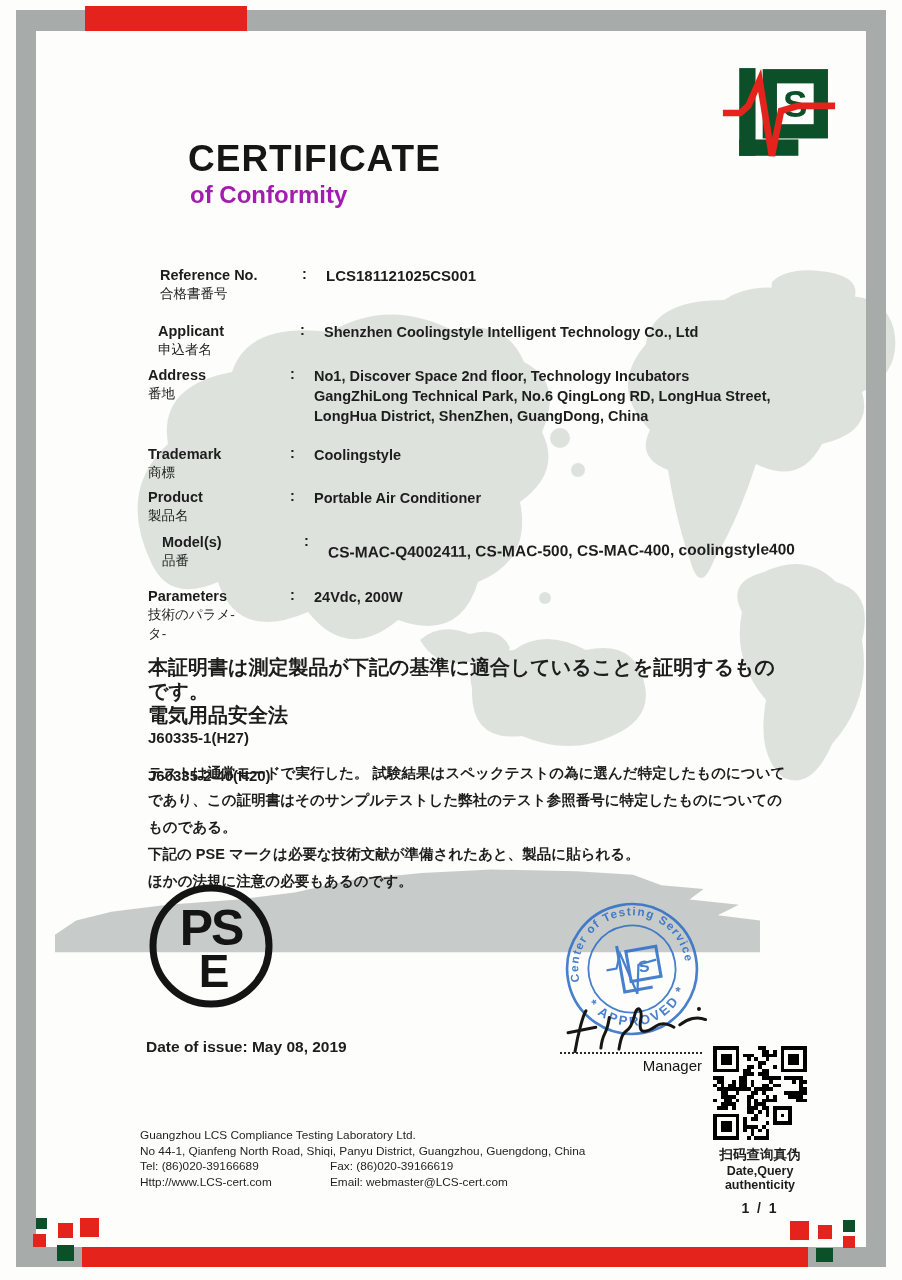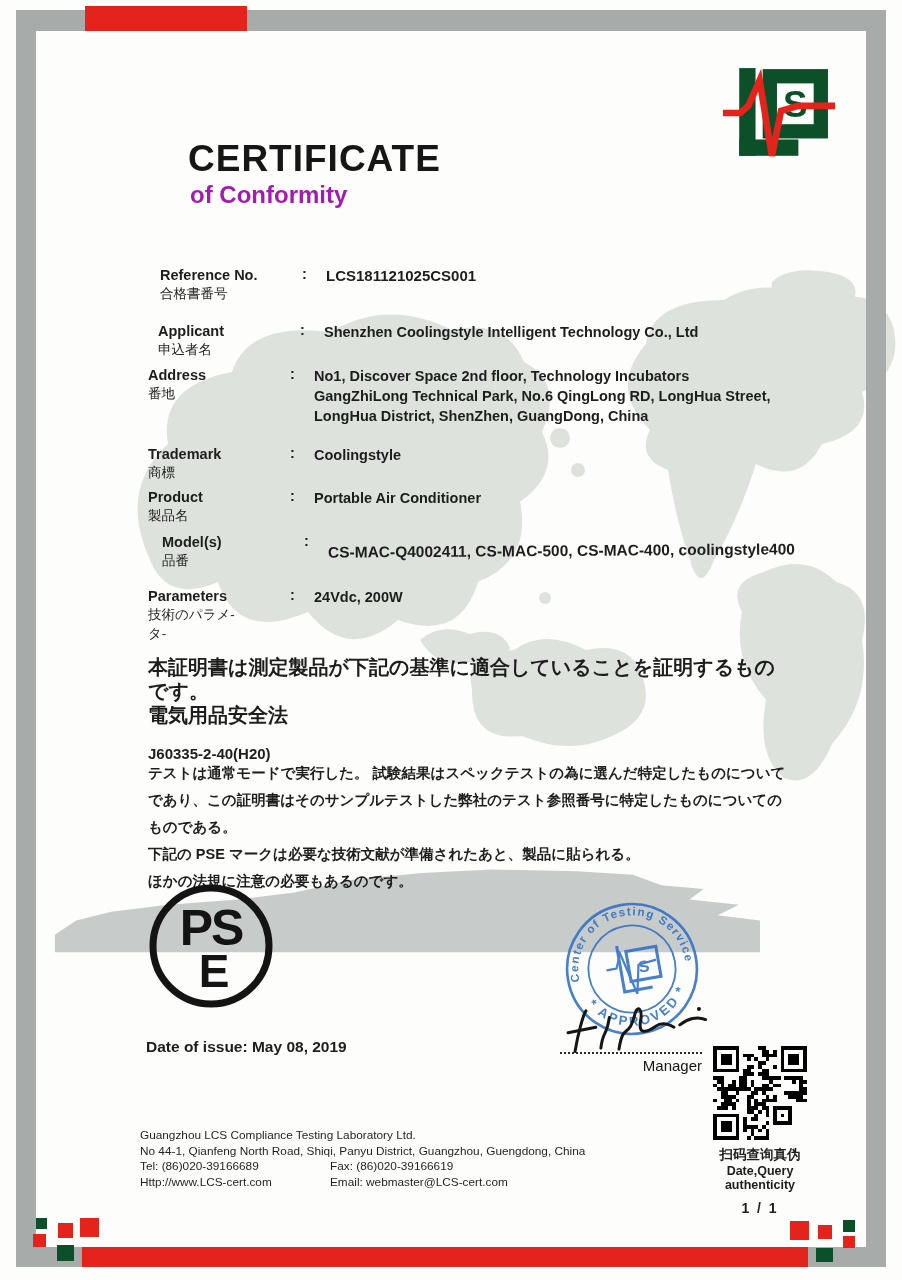--- a/index.html
+++ b/index.html
@@ -166,20 +166,21 @@
       <div class="jp">技術のパラメ-
 タ-</div>
     </div>
   <div class="colon">:</div>
   <div class="val">24Vdc, 200W</div>
 </div>
 
 <div class="abs stmt">
   <div class="jline">本証明書は測定製品が下記の基準に適合していることを証明するものです。</div>
   <div class="jline">電気用品安全法</div>
+  <div class="std">J60335-1(H27)</div>
   <div class="gap"></div>
   <div class="std">J60335-2-40(H20)</div>
 </div>
 <div class="abs notes">テストは通常モードで実行した。 試験結果はスペックテストの為に選んだ特定したものについてであり、この証明書はそのサンプルテストした弊社のテスト参照番号に特定したものについてのものである。
 下記の PSE マークは必要な技術文献が準備されたあと、製品に貼られる。
 ほかの法規に注意の必要もあるのです。</div>
 
 <svg class="abs pse-svg" viewBox="0 0 126 126" xmlns="http://www.w3.org/2000/svg">
   <circle cx="63" cy="63" r="58" fill="none" stroke="#141414" stroke-width="7"></circle>
   <text x="63" y="62" font-size="50" font-weight="bold" text-anchor="middle" fill="#141414" letter-spacing="-2" font-family="Liberation Sans, sans-serif">PS</text>

